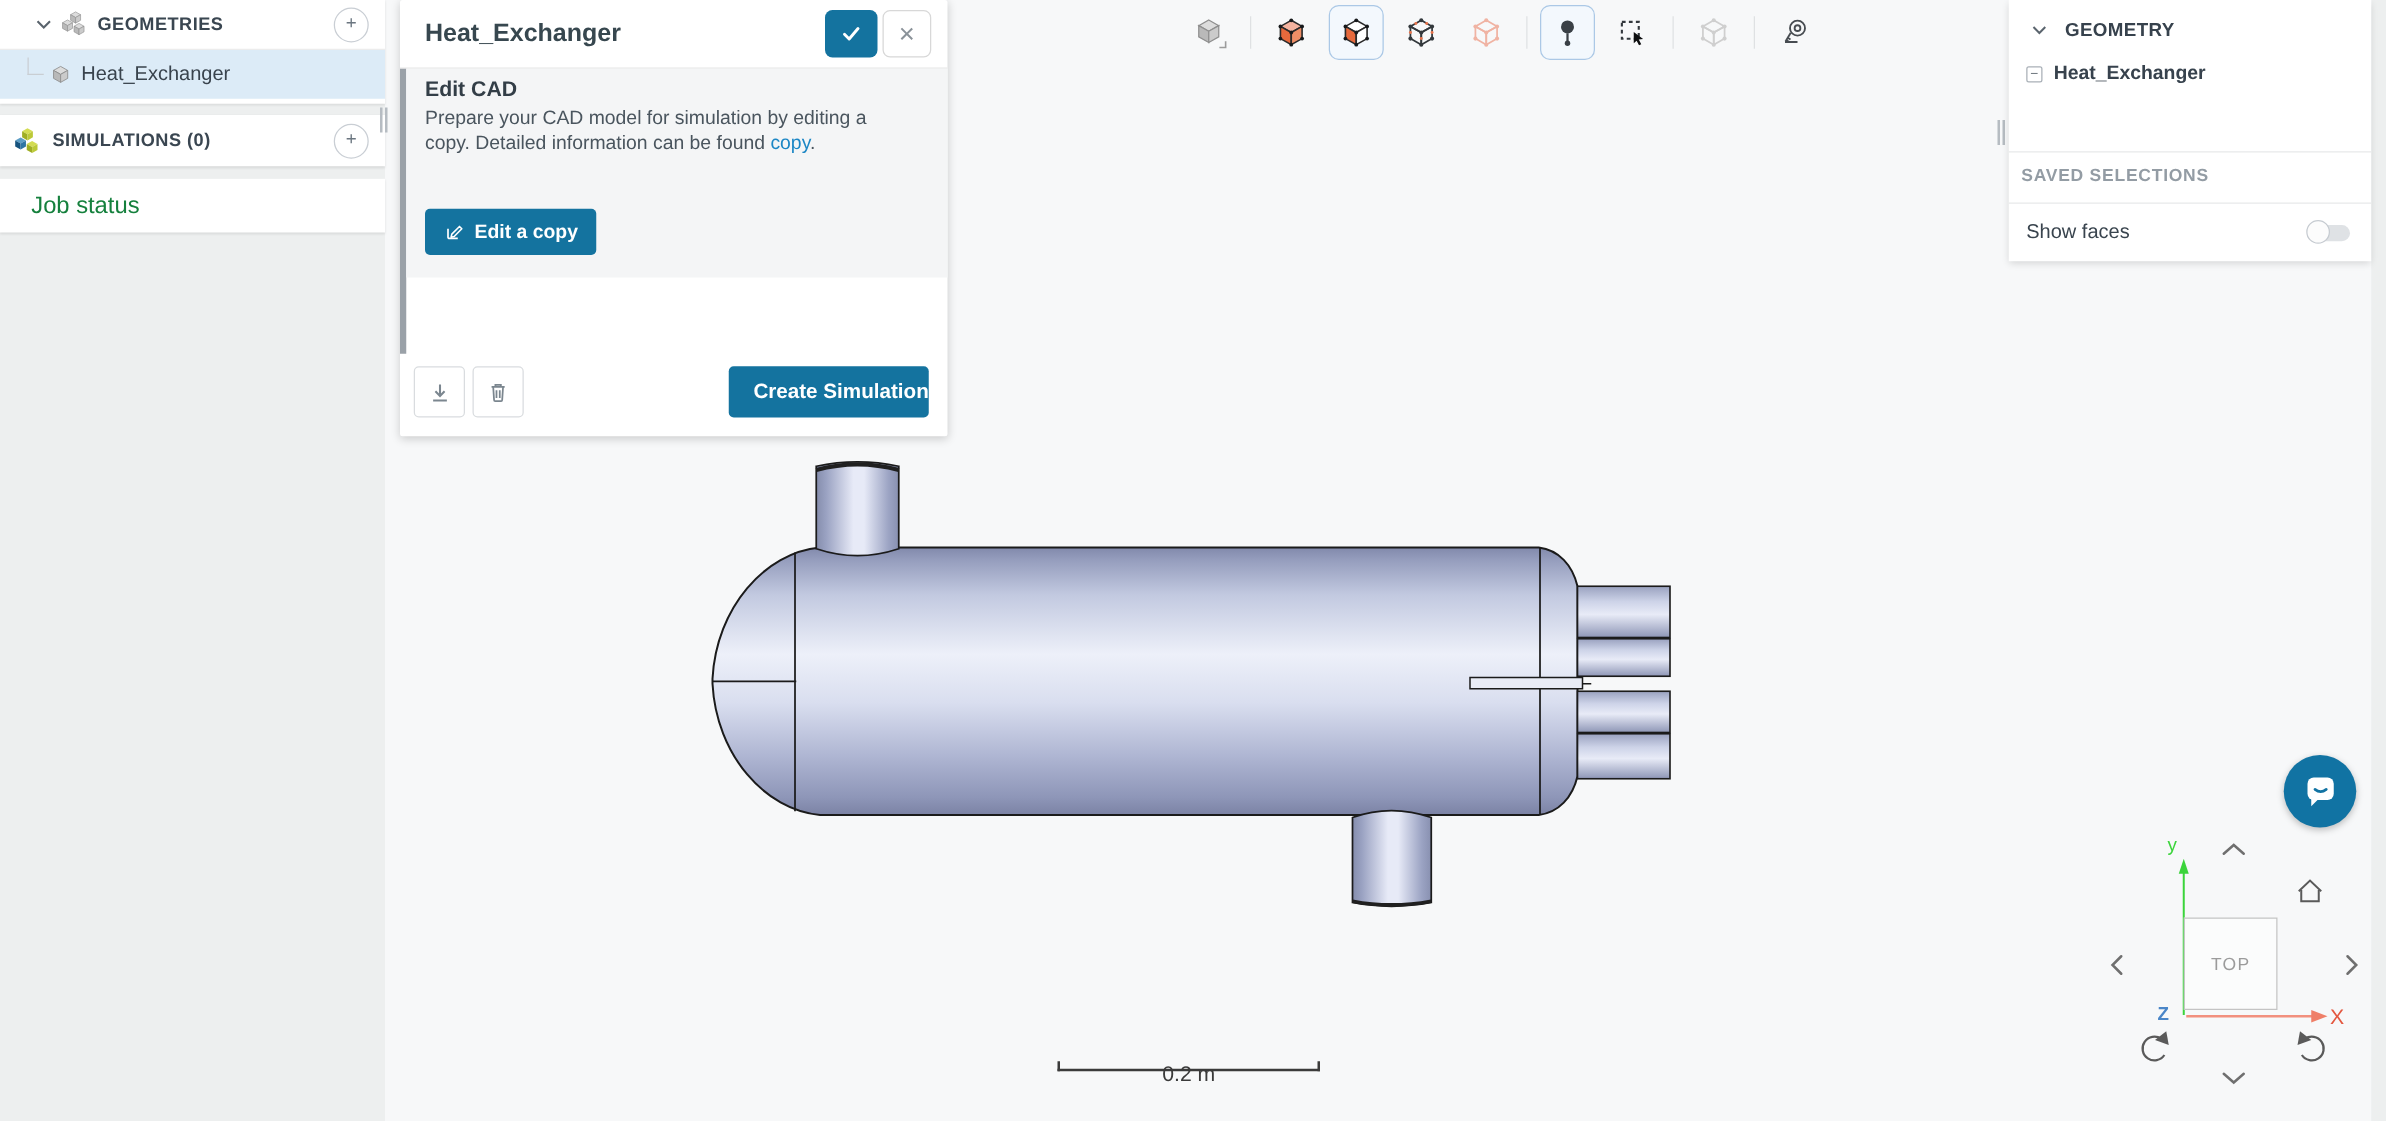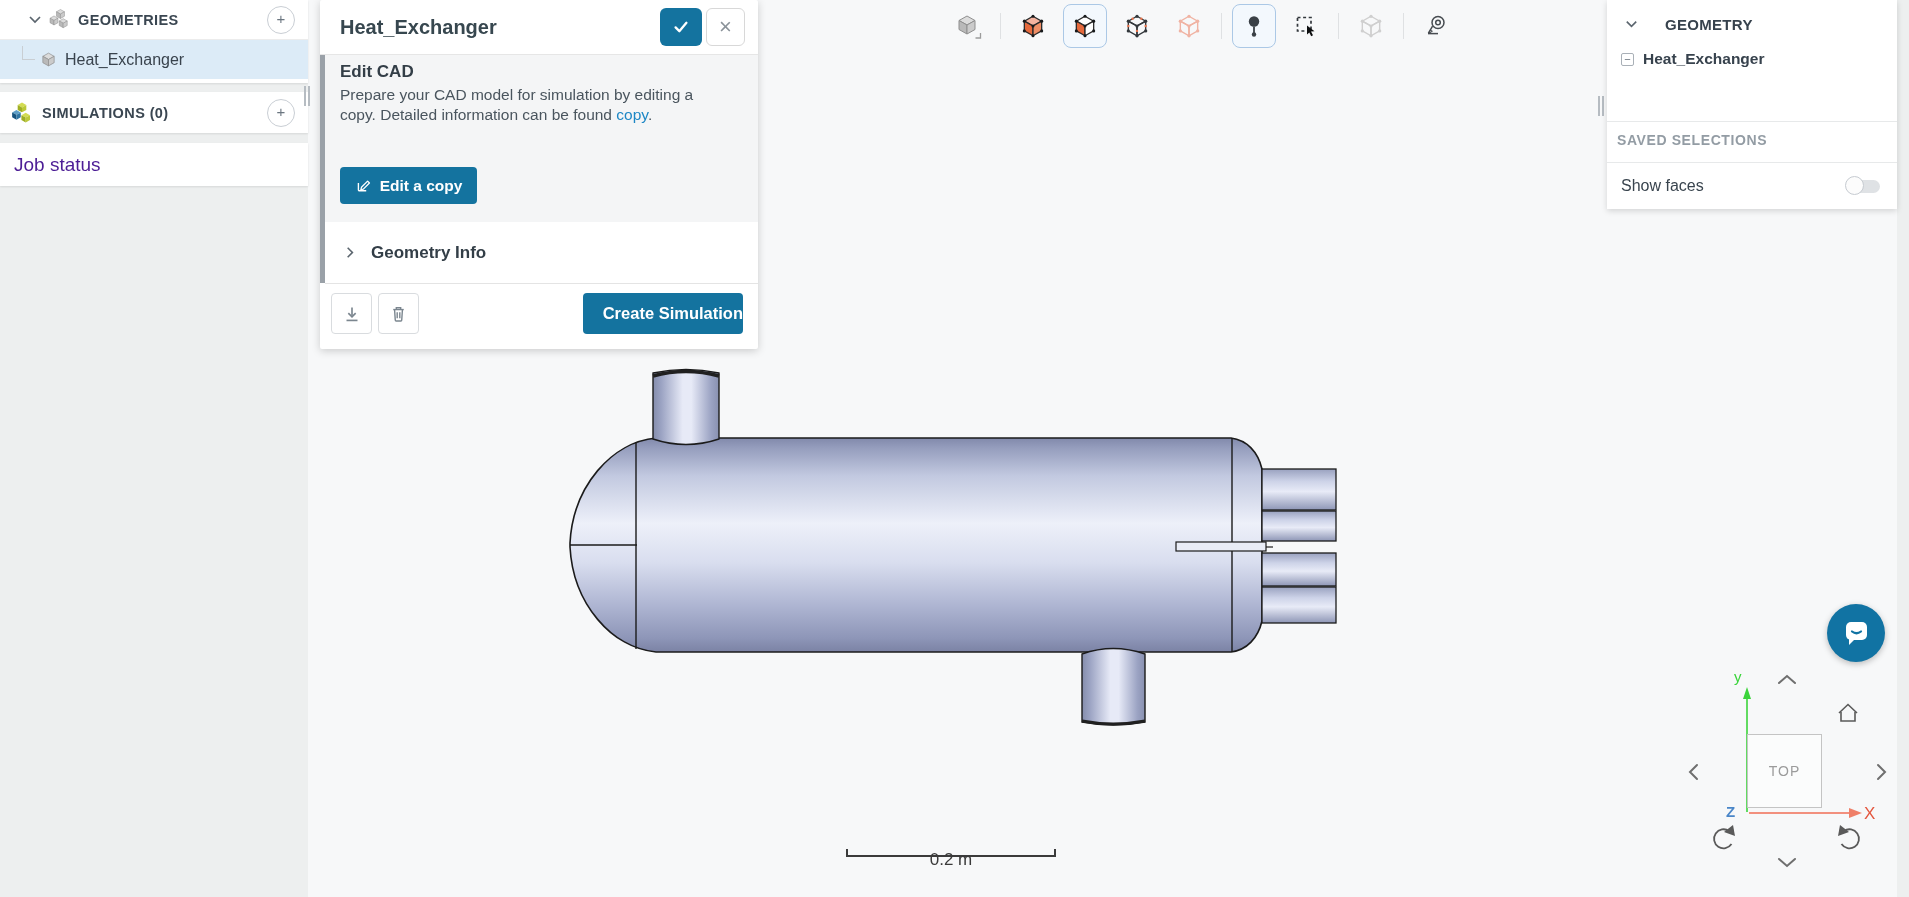--- a/index.html
+++ b/index.html
@@ -16,21 +16,21 @@
   .row{display:flex;align-items:center;}
   #row-geometries{height:39px;border-bottom:1px solid #ececec;padding-left:26px;}
   #row-geometries .lbl{font-size:14.5px;font-weight:700;letter-spacing:.4px;color:#3a4651;flex:1;}
   #row-heat{height:39px;background:#dcebf7;position:relative;}
   #row-heat .lbl{font-size:16px;color:#39434d;}
   .elbow{position:absolute;border-left:1px solid #c9ced3;border-bottom:1px solid #c9ced3;}
   #card-sim{top:92px;height:41px;}
   #row-sim{height:41px;padding-left:10px;}
   #row-sim .lbl{font-size:14.5px;font-weight:700;letter-spacing:.4px;color:#3a4651;flex:1;margin-left:8px;}
   #card-job{top:143px;height:43px;}
-  #card-job .lbl{font-size:19px;color:#4c1d95;line-height:43px;padding-left:14px;}
+  #card-job .lbl{font-size:19px;color:#15803d;line-height:43px;padding-left:25px;}
   .plus-btn{width:26px;height:26px;border-radius:50%;border:1px solid #c9ced4;background:#fff;color:#6b7680;
     font-size:15px;line-height:24px;text-align:center;margin-right:13px;flex:0 0 auto;}
   .chev{flex:0 0 auto;}
   .handle{width:9px;height:20px;display:flex;gap:2px;}
   .handle i{display:block;width:2px;height:100%;background:#b6bcc2;}
   #handle-left{left:304px;top:86px;}
   #handle-right{left:1598px;top:96px;}
 
   
   #panel{left:320px;top:0;width:438px;height:349px;background:#fff;border-radius:2px;box-shadow:0 2px 8px rgba(0,0,0,.18);}
@@ -60,21 +60,21 @@
 
   
   #toolbar{left:946px;top:4px;display:flex;align-items:center;gap:8px;}
   .tool{width:44px;height:44px;display:flex;align-items:center;justify-content:center;border-radius:8px;box-sizing:border-box;}
   .tool.selected{border:1.5px solid #abc8e6;background:#f3f8fd;}
   .tsep{width:1px;height:26px;background:#dfe1e3;margin:0 2px;}
 
   
   #rpanel{left:1607px;top:0;width:290px;height:209px;background:#fff;box-shadow:0 2px 6px rgba(0,0,0,.15);}
   #rp-header{position:absolute;left:0;top:8px;width:290px;height:32px;display:flex;align-items:center;}
-  #rp-header .lbl{font-size:15px;font-weight:700;letter-spacing:.3px;color:#37424d;margin-left:25px;}
+  #rp-header .lbl{font-size:15px;font-weight:700;letter-spacing:.3px;color:#37424d;margin-left:12px;}
   #rp-header .chev{margin-left:16px;}
   #rp-root{position:absolute;left:0;top:44px;width:290px;height:30px;display:flex;align-items:center;}
   .minus-box{width:13px;height:13px;border:1px solid #a9b0b7;border-radius:2px;margin-left:14px;
     font-size:11px;line-height:11px;text-align:center;color:#6b747c;box-sizing:border-box;}
   #rp-root .lbl{font-size:15.5px;font-weight:700;color:#37424d;margin-left:9px;}
   #rp-shell{position:absolute;left:0;top:78px;width:290px;height:34px;display:flex;align-items:center;}
   #rp-shell .lbl{font-size:15.5px;color:#46515a;margin-left:11px;}
   .rp-div{position:absolute;left:0;width:290px;border-top:1px solid #e7e9ea;}
   #rp-saved{position:absolute;left:10px;top:132px;font-size:14px;font-weight:700;letter-spacing:.6px;color:#939ca4;}
   #rp-faces{position:absolute;left:0;top:163px;width:290px;height:45px;display:flex;align-items:center;}
@@ -350,26 +350,20 @@
     <div id="editcad-heading">Edit CAD</div>
     <div class="para-line" id="para1">Prepare your CAD model for simulation by editing a</div>
     <div class="para-line" id="para2"><span>copy. Detailed information can be found </span><a href="#">copy</a><span>.</span></div>
     <div id="btn-editcopy">
       <svg width="17" height="17" viewBox="0 0 20 20">
         <path d="M4,7 v8 a1.2,1.2 0 0 0 1.2,1.2 h8" fill="none" stroke="#fff" stroke-width="1.6"></path>
         <path d="M7.6,12.1 l7.2,-7.2 2.2,2.2 -7.2,7.2 -2.9,.7 z" fill="none" stroke="#fff" stroke-width="1.5" stroke-linejoin="round"></path>
       </svg>
       <span>Edit a copy</span>
     </div>
-    <div id="geo-info-row">
-      <svg class="chev" width="17" height="17">
-          <use href="#sym-chev-right"></use>
-        </svg>
-      <span class="lbl">Geometry Info</span>
-    </div>
     <div id="panel-footer">
       <div class="sq-btn" id="btn-download">
         <svg width="22" height="22" viewBox="0 0 24 24">
           <g fill="none" stroke="#7b868f" stroke-width="1.8">
               <path d="M12,5 v9"></path>
               <path d="M8,11 l4,4 4,-4"></path>
               <path d="M6,19 h12"></path>
             </g>
         </svg>
       </div>

